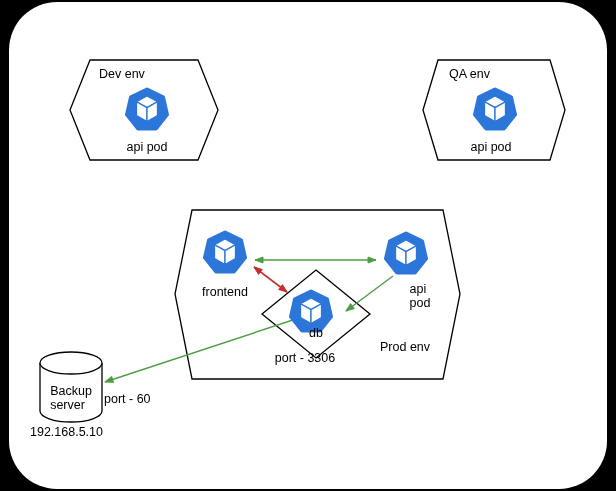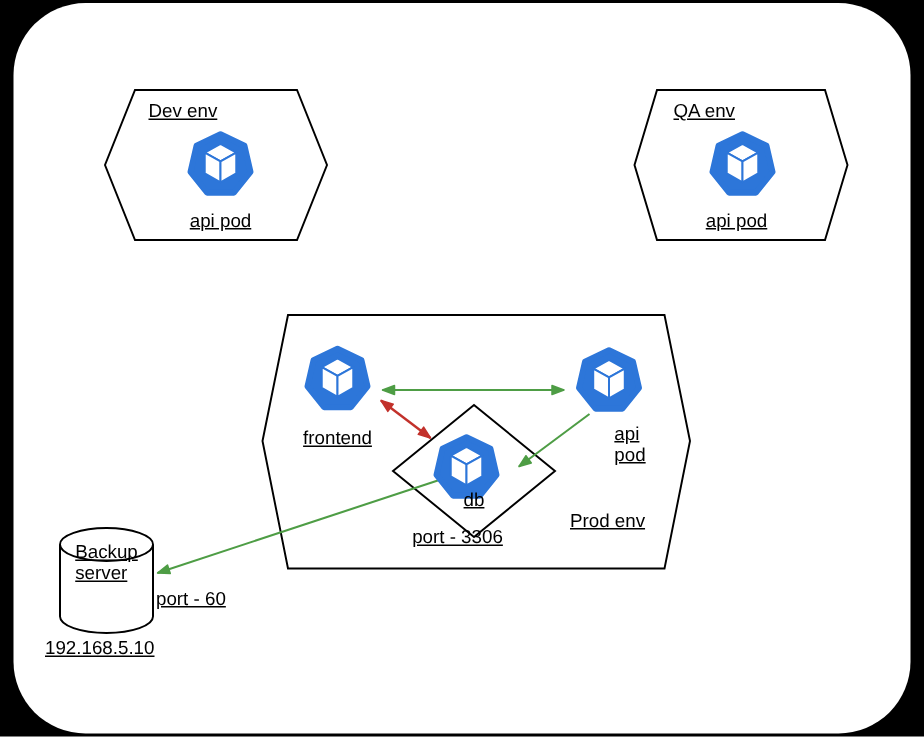--- a/index.html
+++ b/index.html
@@ -8,21 +8,21 @@
     background:#000;
     font-family:"Liberation Sans",sans-serif;
   }
   .frame{
     position:absolute;left:9px;top:2px;width:598px;height:487px;
     background:#fff;border-radius:48px;
   }
   svg.diagram{position:absolute;left:0;top:0;z-index:1}
   .lbl{
     position:absolute;z-index:2;font-size:12.5px;color:#000;
-    white-space:nowrap;line-height:13.5px;text-decoration:underline;
+    white-space:nowrap;line-height:13.5px;
   }
   .ctr{transform:translateX(-50%);text-align:left}
 </style>
 </head>
 <body style="background: rgb(0, 0, 0);">
 
 <div class="frame" style="background: rgb(255, 255, 255);"></div>
 
 <svg class="diagram" width="616" height="491" viewBox="0 0 616 491">
   <defs>
@@ -75,18 +75,18 @@
 <div class="lbl ctr" style="left:420px;top:283px">
   <div>api</div>
   <div>pod</div>
 </div>
 
 <div class="lbl ctr" style="left:316px;top:327px">db</div>
 <div class="lbl ctr" style="left:305px;top:352px">port - 3306</div>
 
 <div class="lbl" style="left:380px;top:341px">Prod env</div>
 
-<div class="lbl ctr" style="left:71px;top:362px">
+<div class="lbl ctr" style="left:71px;top:385px">
   <div>Backup</div>
   <div>server</div>
 </div>
 <div class="lbl" style="left:104px;top:393px">port - 60</div>
 <div class="lbl" style="left:30px;top:426px">192.168.5.10</div>
 
 </body></html>

